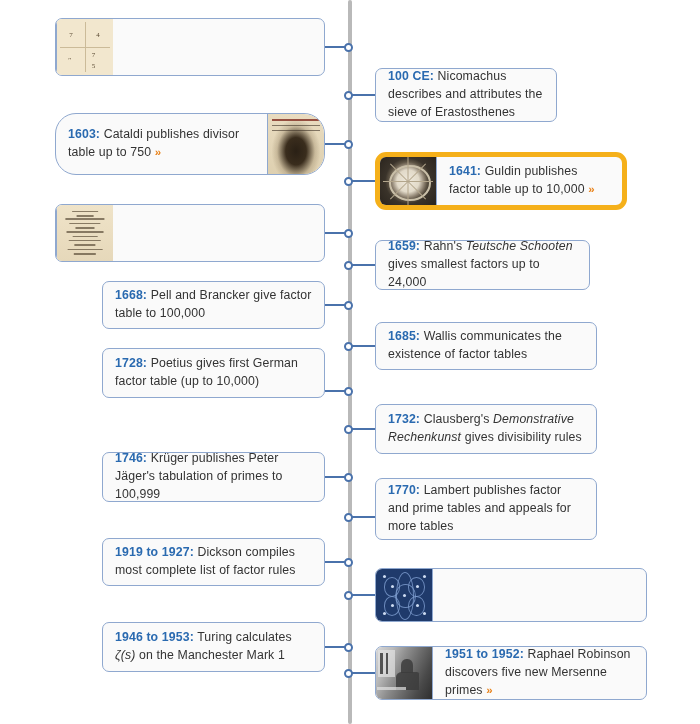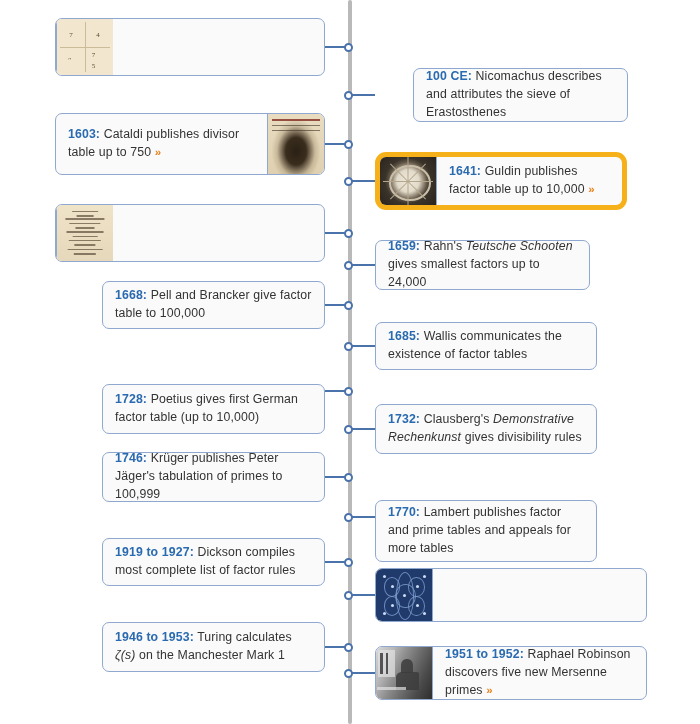--- a/index.html
+++ b/index.html
@@ -155,27 +155,27 @@
       <div class="card" style="left: 55px; top: 18px; width: 270px; height: 58px;">
         <div class="thumb right tm-sieve">
        <span class="g" style="left:22%;top:22%">7</span>
        <span class="g" style="left:70%;top:22%">4</span>
        <span class="g" style="left:20%;top:66%">′′</span>
        <span class="g" style="left:62%;top:58%">7</span>
        <span class="g" style="left:62%;top:76%">5</span>
      </div>
       </div>
       <div class="connector" style="top: 94px; left: 350px; width: 25px;"></div>
-      <div class="card" style="left: 375px; top: 68px; width: 215px; height: 54px; margin-left: 38px;">
+      <div class="card" style="left: 375px; top: 68px; width: 182px; height: 54px;">
         <div class="body">
       <div><span class="date">100 CE:</span> <span>Nicomachus describes and attributes the sieve of Erastosthenes</span></div>
     </div>
       </div>
       <div class="connector" style="top: 143px; left: 325px; width: 25px;"></div>
-      <div class="card" style="left: 55px; top: 113px; width: 270px; height: 62px;">
+      <div class="card" style="left: 55px; top: 113px; width: 270px; height: 62px; border-radius: 21px;">
         <div class="body">
       <div><span class="date">1603:</span> <span>Cataldi publishes divisor table up to 750</span> <span class="chev">»</span></div>
     </div>
         <div class="thumb right tm-cataldi">
        <i class="ln" style="top:9%"></i>
        <i class="ln ln2" style="top:19%"></i>
        <i class="ln ln2" style="top:26%"></i>
      </div>
       </div>
       <div class="connector" style="top: 180px; left: 350px; width: 25px;"></div>
@@ -223,39 +223,39 @@
       <div><span class="date">1668:</span> <span>Pell and Brancker give factor table to 100,000</span></div>
     </div>
       </div>
       <div class="connector" style="top: 345px; left: 350px; width: 25px;"></div>
       <div class="card" style="left: 375px; top: 322px; width: 222px; height: 48px;">
         <div class="body">
       <div><span class="date">1685:</span> <span>Wallis communicates the existence of factor tables</span></div>
     </div>
       </div>
       <div class="connector" style="top: 390px; left: 325px; width: 25px;"></div>
-      <div class="card" style="left: 102px; top: 384px; width: 223px; height: 50px;">
+      <div class="card" style="left: 102px; top: 348px; width: 223px; height: 50px;">
         <div class="body">
       <div><span class="date">1728:</span> <span>Poetius gives first German factor table (up to 10,000)</span></div>
     </div>
       </div>
       <div class="connector" style="top: 428px; left: 350px; width: 25px;"></div>
       <div class="card" style="left: 375px; top: 404px; width: 222px; height: 50px;">
         <div class="body">
       <div><span class="date">1732:</span> <span>Clausberg's </span><span class="ital">Demonstrative Rechenkunst</span><span> gives divisibility rules</span></div>
     </div>
       </div>
       <div class="connector" style="top: 476px; left: 325px; width: 25px;"></div>
       <div class="card" style="left: 102px; top: 452px; width: 223px; height: 50px;">
         <div class="body">
       <div><span class="date">1746:</span> <span>Krüger publishes Peter Jäger's tabulation of primes to 100,999</span></div>
     </div>
       </div>
       <div class="connector" style="top: 516px; left: 350px; width: 25px;"></div>
-      <div class="card" style="left: 375px; top: 500px; width: 222px; height: 62px;">
+      <div class="card" style="left: 375px; top: 478px; width: 222px; height: 62px;">
         <div class="body">
       <div><span class="date">1770:</span> <span>Lambert publishes factor and prime tables and appeals for more tables</span></div>
     </div>
       </div>
       <div class="connector" style="top: 561px; left: 325px; width: 25px;"></div>
       <div class="card" style="left: 102px; top: 538px; width: 223px; height: 48px;">
         <div class="body">
       <div><span class="date">1919 to 1927:</span> <span>Dickson compiles most complete list of factor rules</span></div>
     </div>
       </div>

